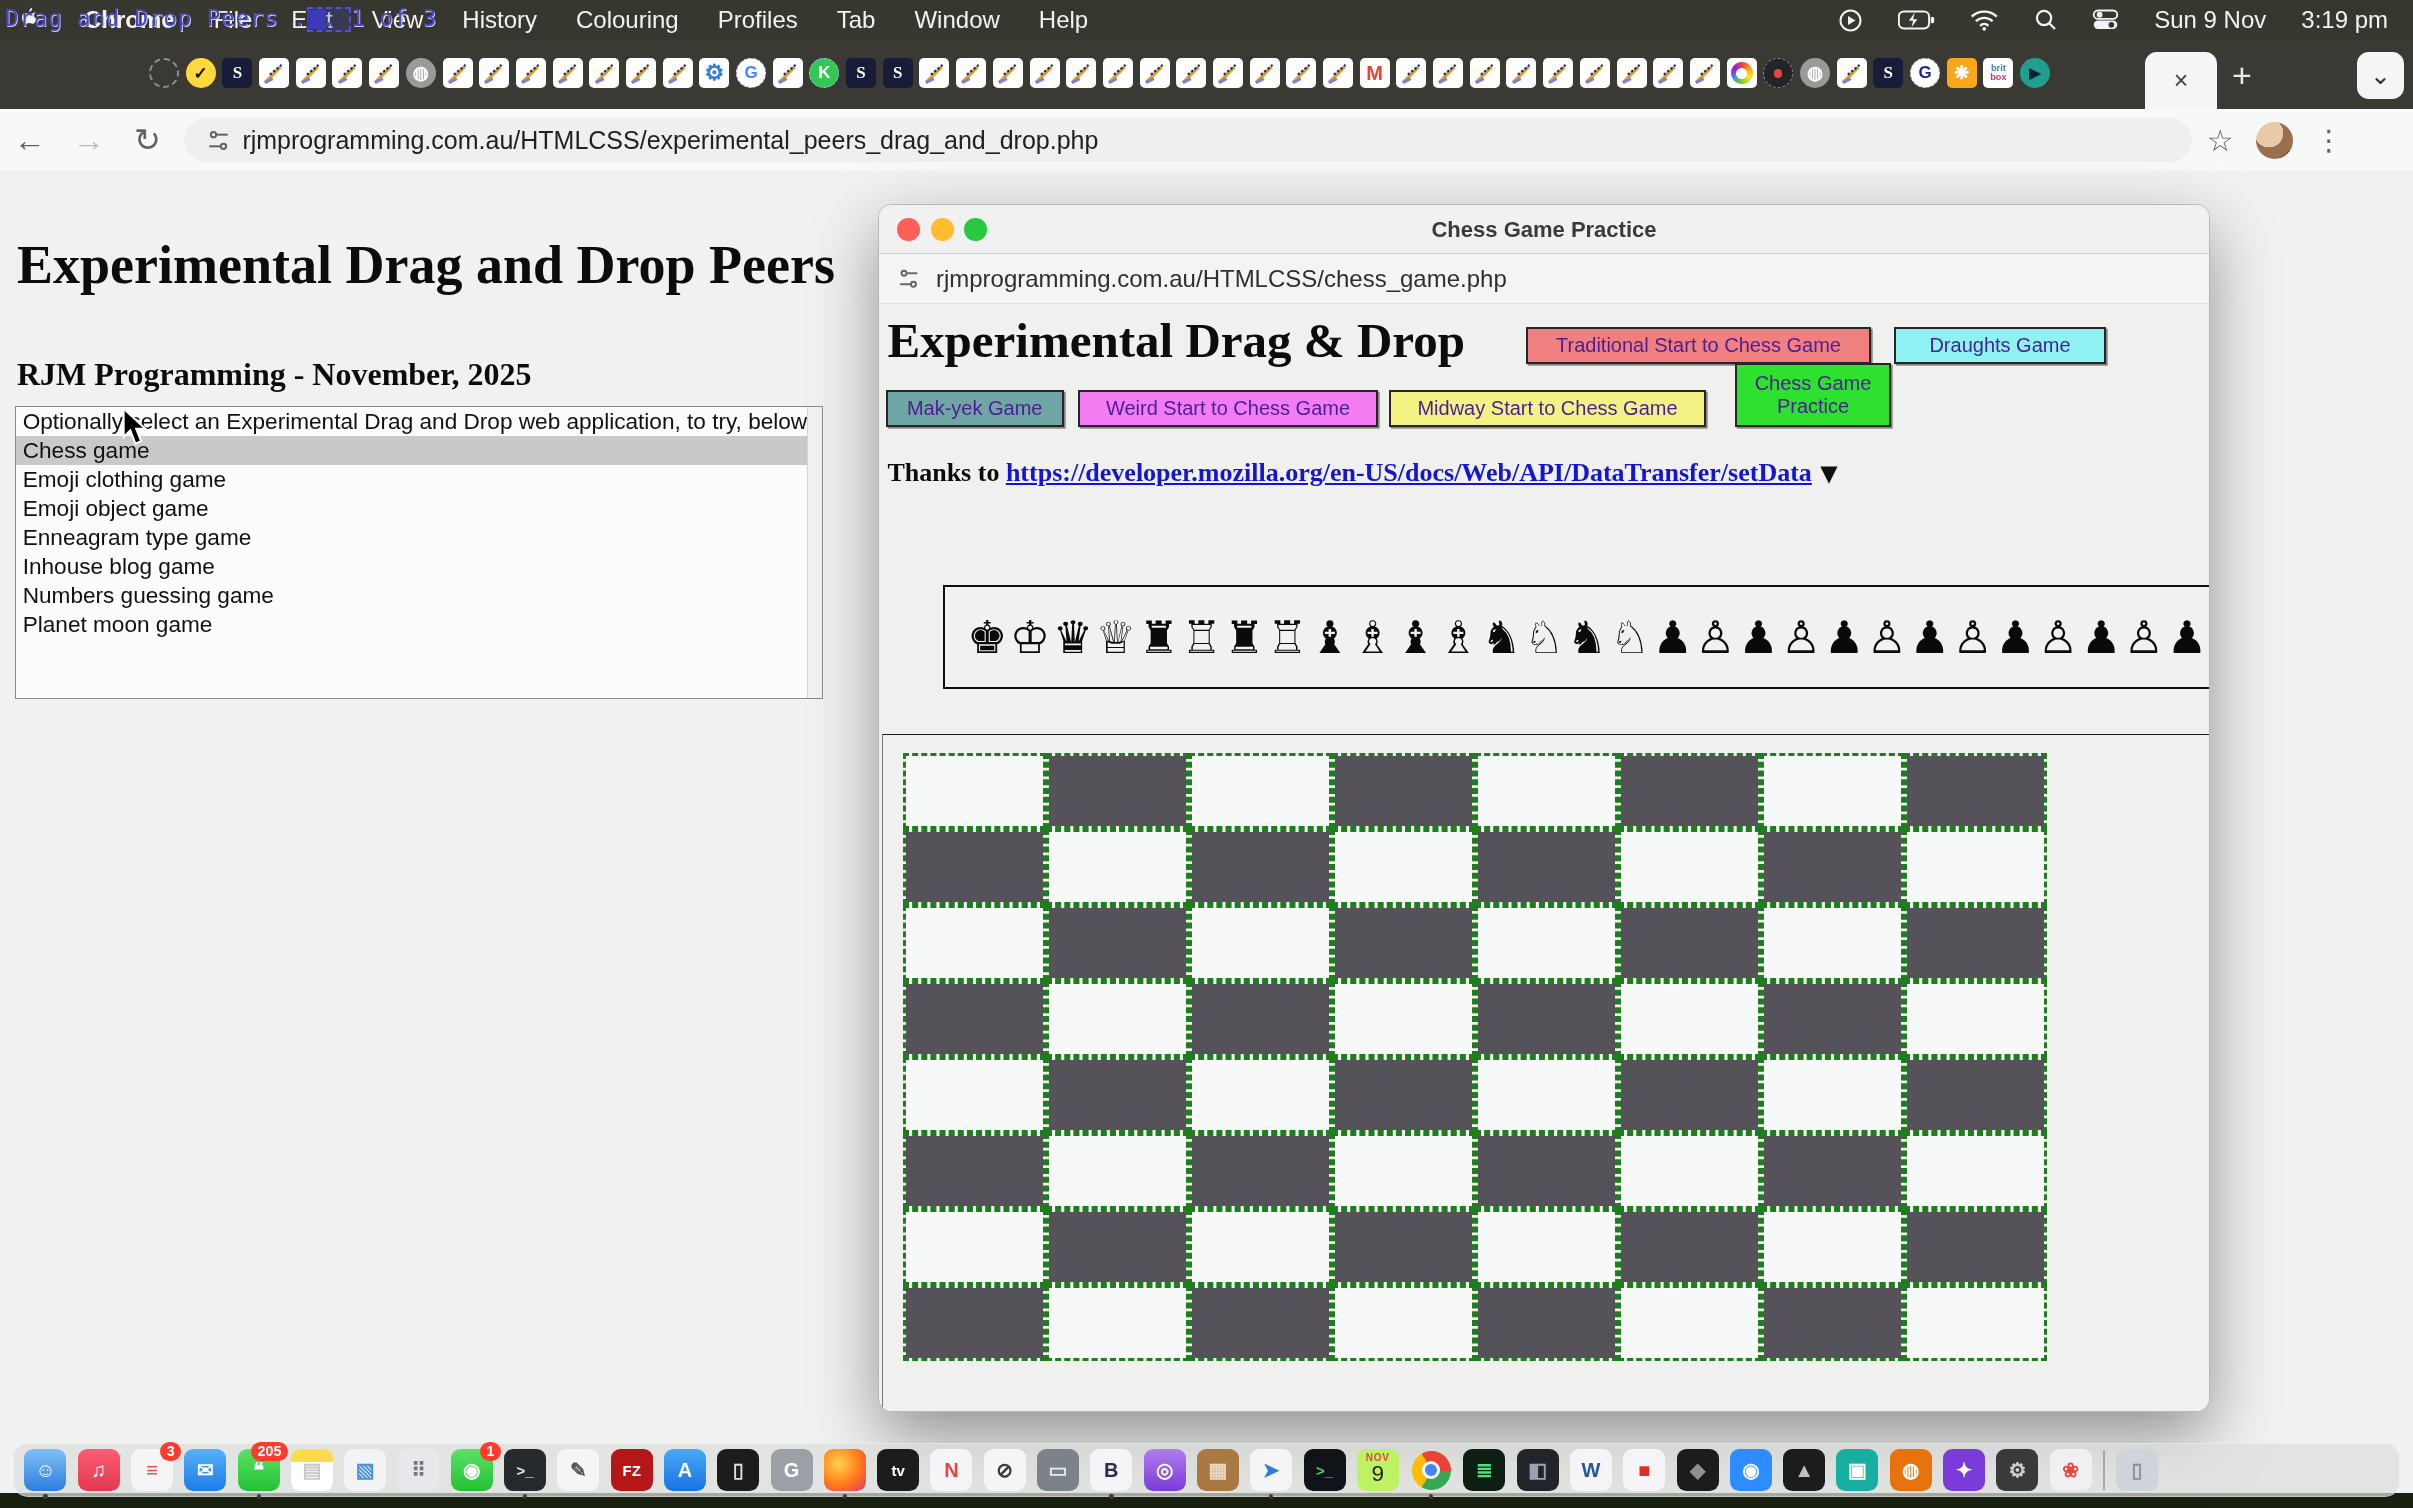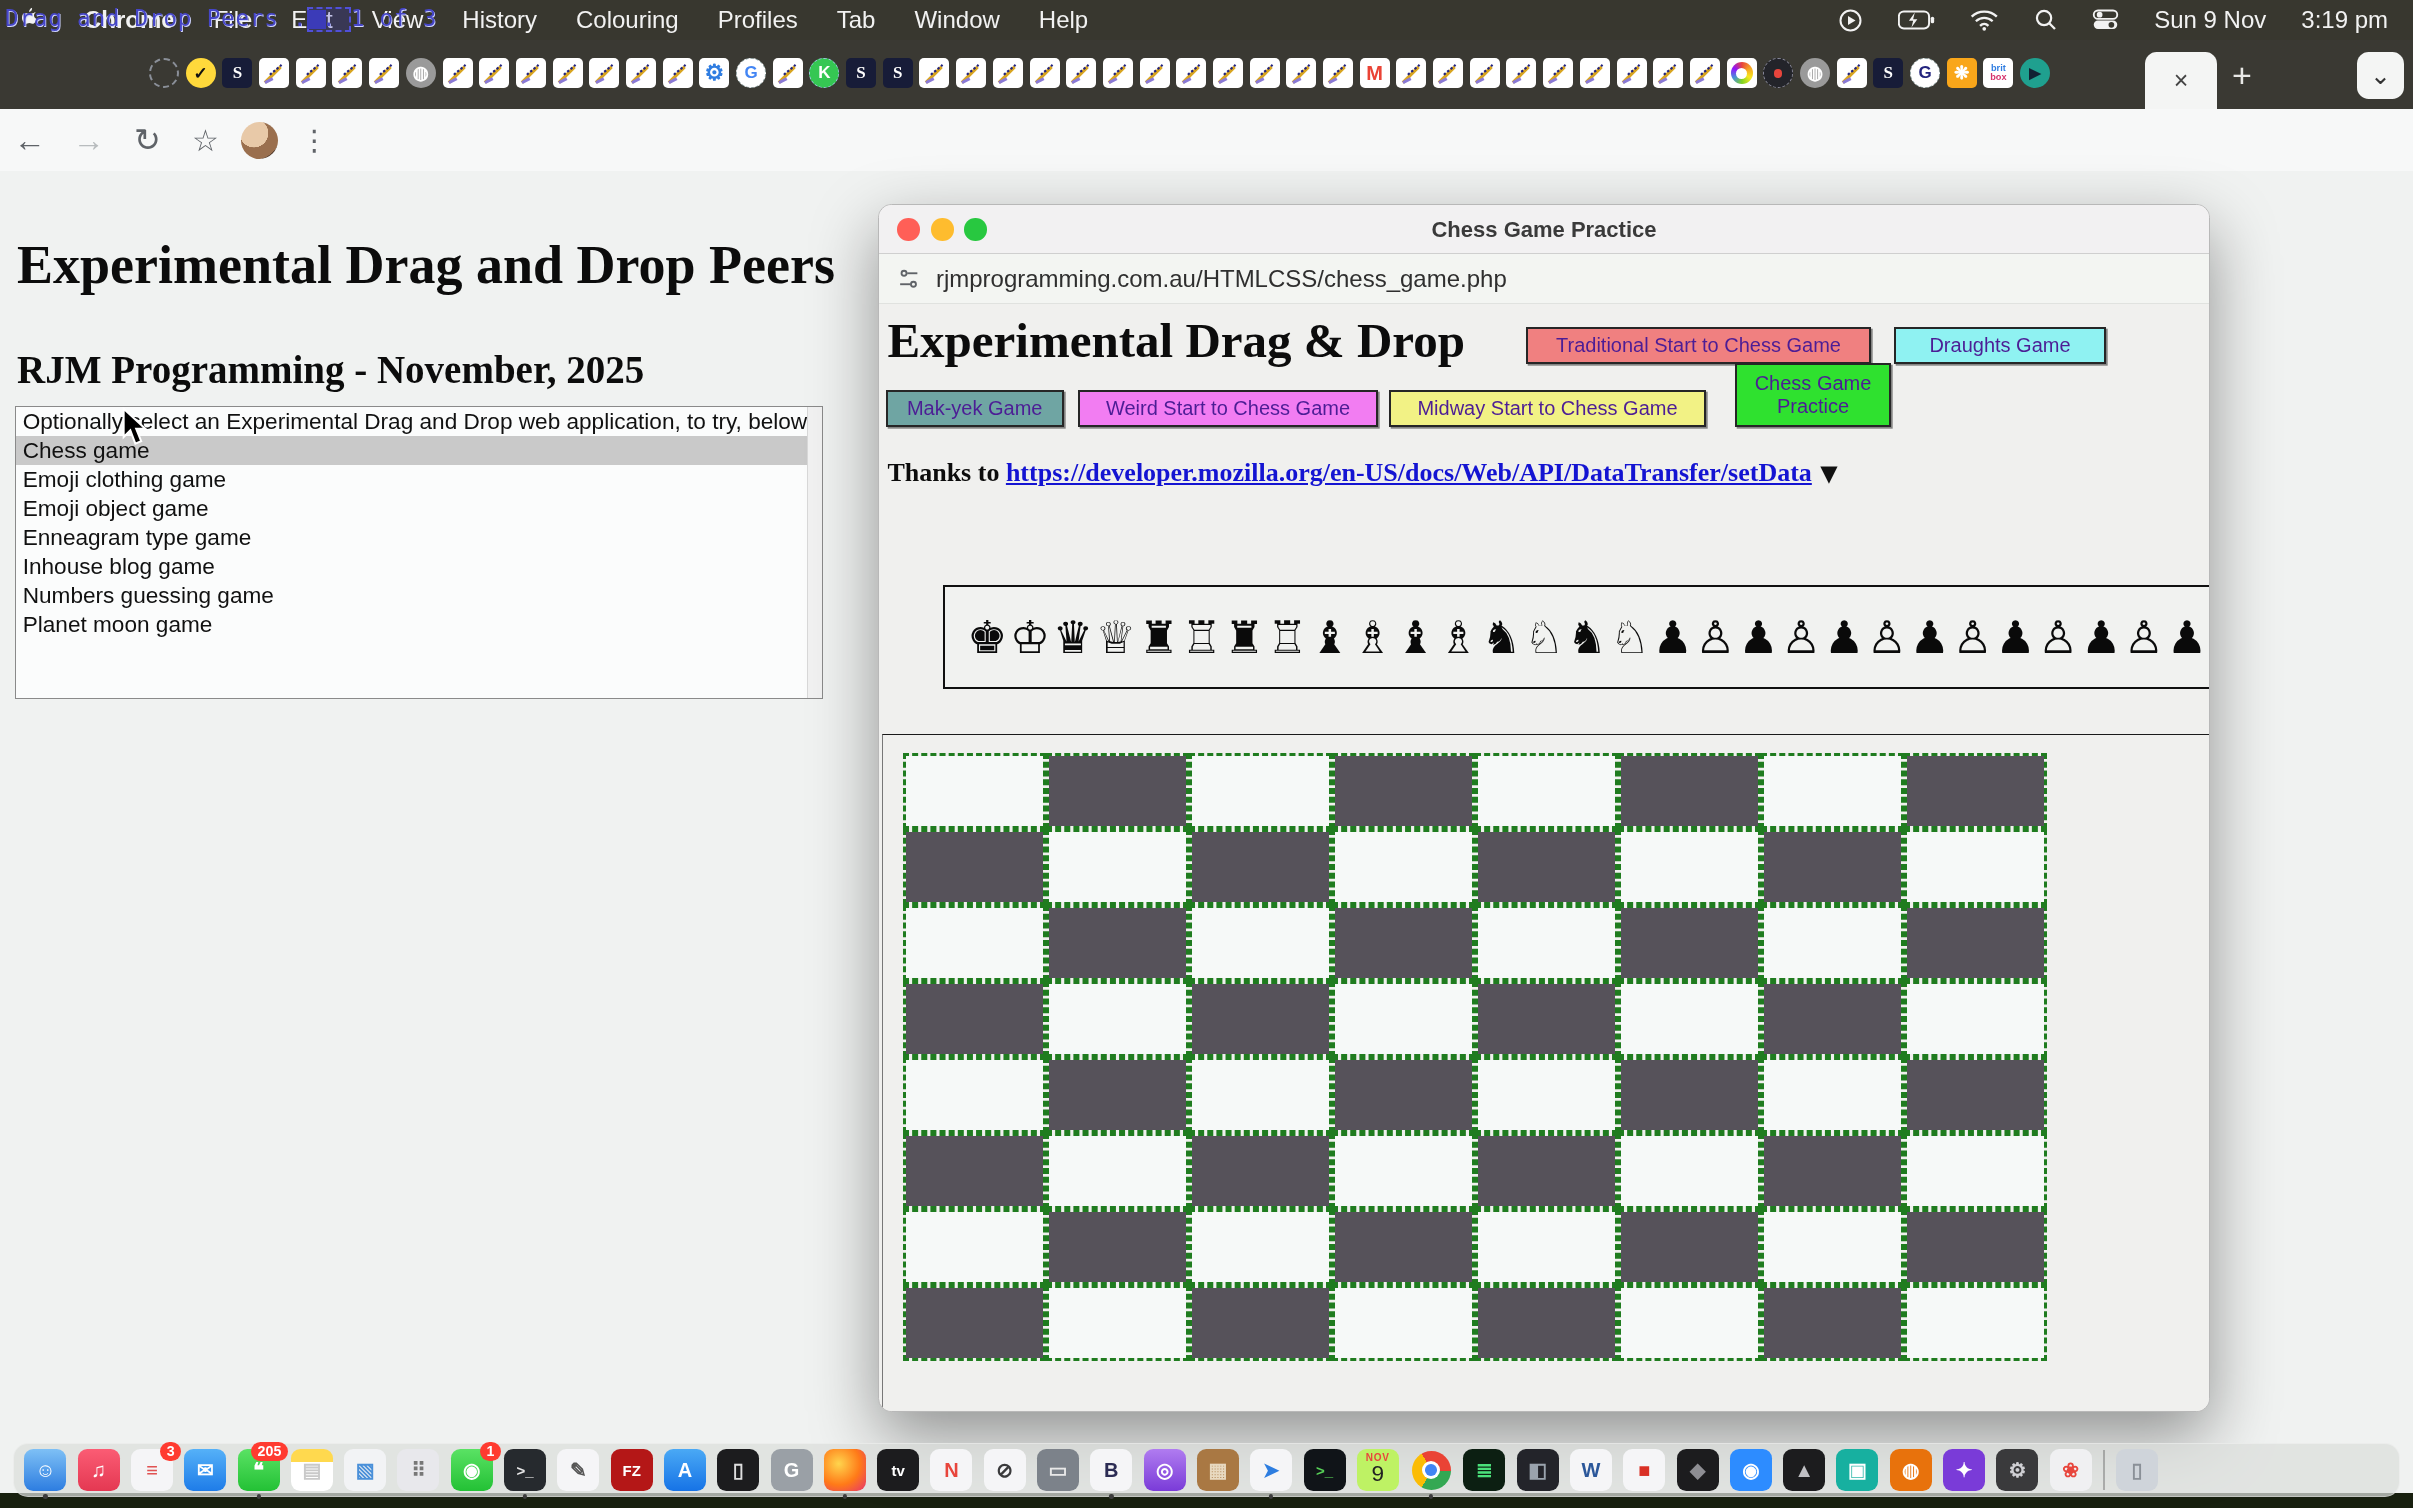--- a/index.html
+++ b/index.html
@@ -46,22 +46,22 @@
   .tune-ic { margin:0 11.7px 0 5px; }
   .url-text { font-size:25px; color:#202124; }
   .star-ic { color:#5f6368; font-size:30px; margin-left:15px; }
   .avatar { width:37px; height:37px; border-radius:50%; margin-left:22px;
     background:radial-gradient(circle at 35% 30%, #e8c9a8 0 40%, #9a6f4e 41% 75%, #5a4232 76%); }
   .kebab { color:#5f6368; font-size:28.5px; margin-left:22px; letter-spacing:0; }
 
   
   .page-h1 { position:absolute; left:17px; top:194px; font-family:"Liberation Serif",serif;
     font-weight:bold; font-size:54px; color:#0c0c0c; }
-  .page-h2 { position:absolute; left:17px; top:307px; font-family:"Liberation Serif",serif;
-    font-weight:bold; font-size:39px; color:#0c0c0c; }
+  .page-h2 { position:absolute; left:17px; top:316px; font-family:"Liberation Serif",serif;
+    font-weight:bold; font-size:32px; color:#0c0c0c; }
   .listbox { position:absolute; left:15px; top:366px; width:808px; height:293px;
     background:#fbfcfc; border:1.7px solid #8a8a8a; }
   .listbox .rows { position:absolute; left:0; top:0; right:15px; bottom:0; }
   .lrow { height:29px; line-height:29px; padding-left:6.7px; font-size:22.6px; color:#111;
     white-space:nowrap; overflow:hidden; }
   .lrow.sel { background:#c9c9c9; }
   .list-scroll { position:absolute; right:0; top:0; width:15px; height:100%; background:#f1f1f1; border-left:0.8px solid #d8d8d8; }
 
   .cursor { position:absolute; left:120px; top:407px; z-index:99; }
 
@@ -456,20 +456,29 @@
     <div class="active-tab">
       <span>×</span>
     </div>
     <div class="newtab-btn">+</div>
     <div class="tab-chevron">⌄</div>
   </div>
   <div class="toolbar">
     <div class="nav-ic">←</div>
     <div class="nav-ic dis">→</div>
     <div class="nav-ic">↻</div>
+    <div class="urlpill">
+      <svg class="tune-ic" width="25" height="25" viewBox="0 0 30 30">
+          <circle cx="9" cy="8" r="3.2" fill="none" stroke="#5f6368" stroke-width="2.4"></circle>
+          <path d="M13 8 H26" stroke="#5f6368" stroke-width="2.4"></path>
+          <circle cx="21" cy="22" r="3.2" fill="none" stroke="#5f6368" stroke-width="2.4"></circle>
+          <path d="M4 22 H17" stroke="#5f6368" stroke-width="2.4"></path>
+        </svg>
+      <span class="url-text">rjmprogramming.com.au/HTMLCSS/experimental_peers_drag_and_drop.php</span>
+    </div>
     <div class="star-ic">☆</div>
     <div class="avatar"></div>
     <div class="kebab">⋮</div>
   </div>
 
   <h1 class="page-h1">Experimental Drag and Drop Peers</h1>
   <h2 class="page-h2">RJM Programming - November, 2025</h2>
   <div class="listbox">
     <div class="rows">
         <div class="lrow">Optionally select an Experimental Drag and Drop web application, to try, below ...</div>

